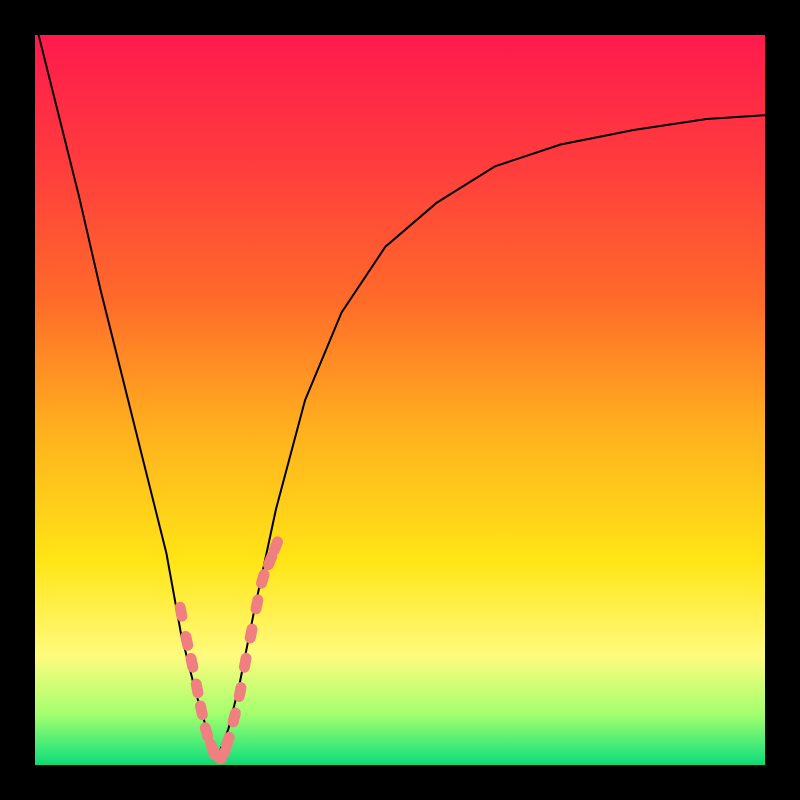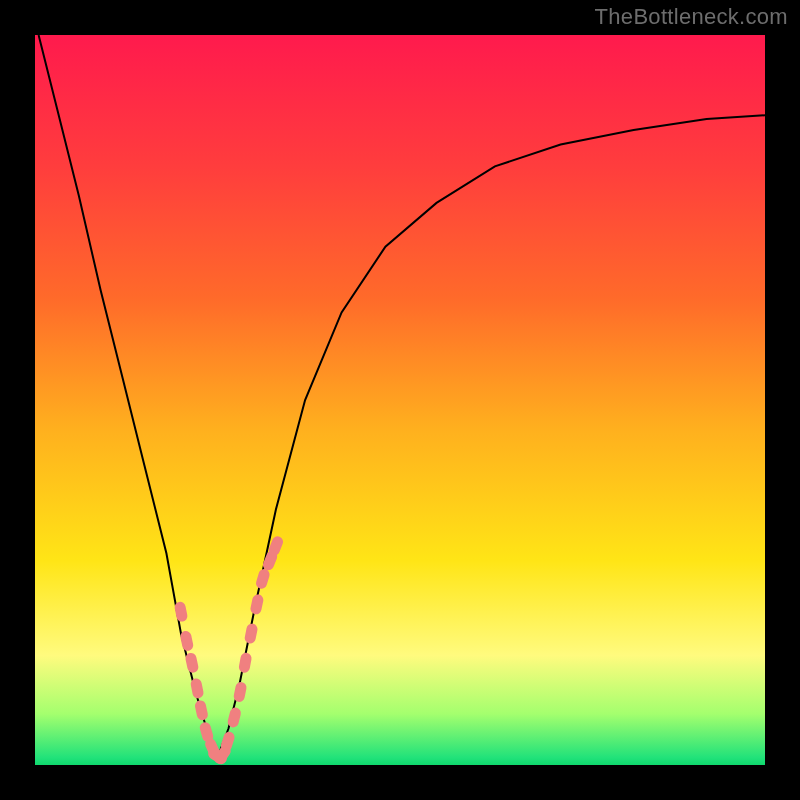--- a/index.html
+++ b/index.html
@@ -89,14 +89,13 @@
           <rect x="200.2" y="622.3" width="20" height="11" rx="5.5" ry="5.5" class="marker" transform="rotate(-79.4 210.2 627.8)"></rect>
           <rect x="206.1" y="593.1" width="20" height="11" rx="5.5" ry="5.5" class="marker" transform="rotate(-78.7 216.1 598.6)"></rect>
           <rect x="211.9" y="563.9" width="20" height="11" rx="5.5" ry="5.5" class="marker" transform="rotate(-78.0 221.9 569.4)"></rect>
           <rect x="217.8" y="538.4" width="20" height="11" rx="5.5" ry="5.5" class="marker" transform="rotate(-73.3 227.8 543.9)"></rect>
           <rect x="225.1" y="520.1" width="20" height="11" rx="5.5" ry="5.5" class="marker" transform="rotate(-68.2 235.1 525.6)"></rect>
           <rect x="230.9" y="505.5" width="20" height="11" rx="5.5" ry="5.5" class="marker" transform="rotate(-68.2 240.9 511.0)"></rect>
         </g>
     </svg>
 
   </div>
-  <div class="watermark">TheBottleneck.com</div>
 </div>
 
 </body></html>

